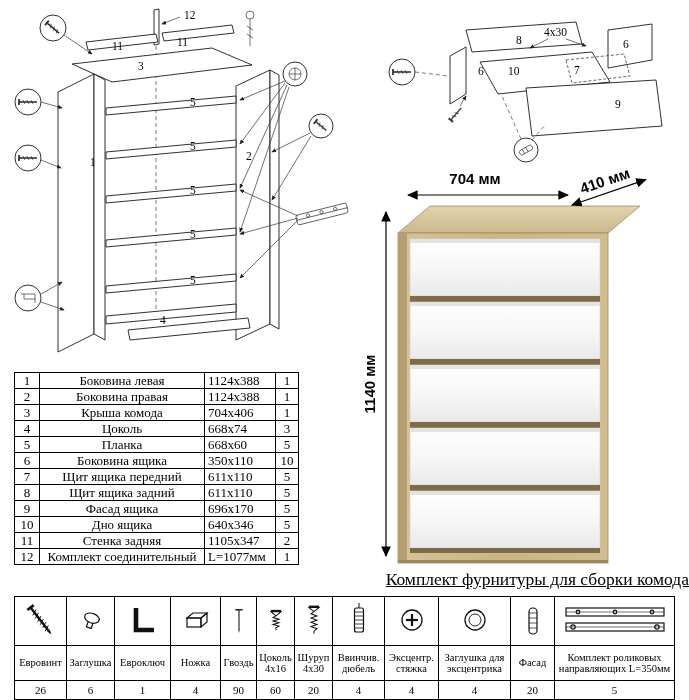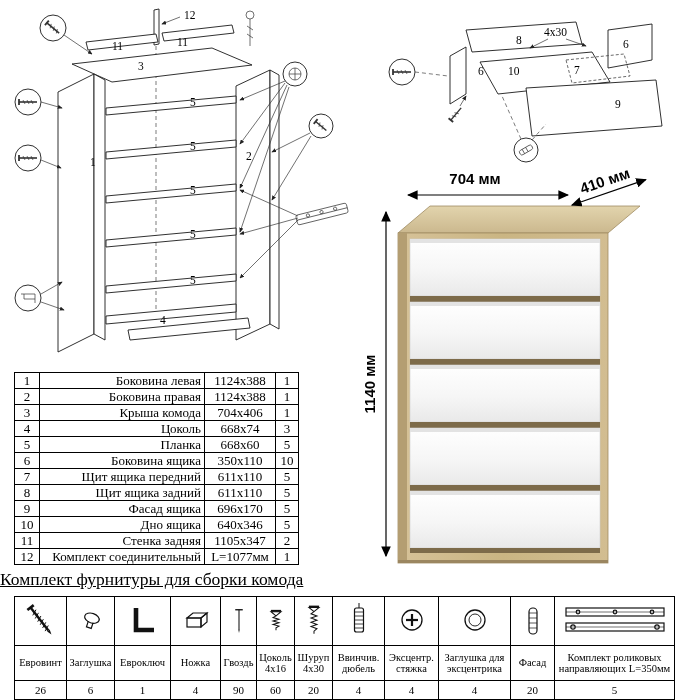--- a/index.html
+++ b/index.html
@@ -13,26 +13,26 @@
   .dim { font-family:"Liberation Sans", sans-serif; font-weight:bold; font-size:15px; }
   .line  { stroke:#1a1a1a; stroke-width:0.9; fill:#ffffff; }
   .thin  { stroke:#333; stroke-width:0.7; fill:none; }
   .dash  { stroke:#444; stroke-width:0.7; fill:none; stroke-dasharray:4 3; }
   .ddash { stroke:#444; stroke-width:0.8; fill:none; stroke-dasharray:3 2; }
 
   table { border-collapse:collapse; }
   .parts { font-size:13px; }
   .parts td { border:1px solid #000; height:15px; line-height:15px; padding:0 3px; white-space:nowrap; }
   .parts .c-num  { width:20px; text-align:center; padding:0 2px; }
-  .parts .c-name { width:158px; text-align:right; }
-  .parts .c-size { width:64px; text-align:center; }
+  .parts .c-name { width:158px; text-align:center; }
+  .parts .c-size { width:64px; text-align:left; }
   .parts .c-qty  { width:18px; text-align:center; padding:0 2px; }
 
   .heading {
-    position:absolute; left:0; top:569px; width:689px; text-align:left;
+    position:absolute; left:0; top:569px; width:689px; text-align:right;
     font-size:17.5px; text-decoration:underline;
   }
 
   .hw { table-layout:fixed; width:661px; }
   .hw td { border:1px solid #000; text-align:center; vertical-align:middle; overflow:hidden; }
   .hw .icon-cell { height:46px; }
   .hw .icon-cell svg { display:block; margin:0 auto; }
   .hw .name-cell { height:32px; font-size:10.5px; line-height:1.05; padding:1px; word-wrap:break-word; }
   .hw .qty-cell  { height:16px; font-size:11px; line-height:16px; }
   .ic { stroke:#111; fill:none; stroke-width:1.2; }

